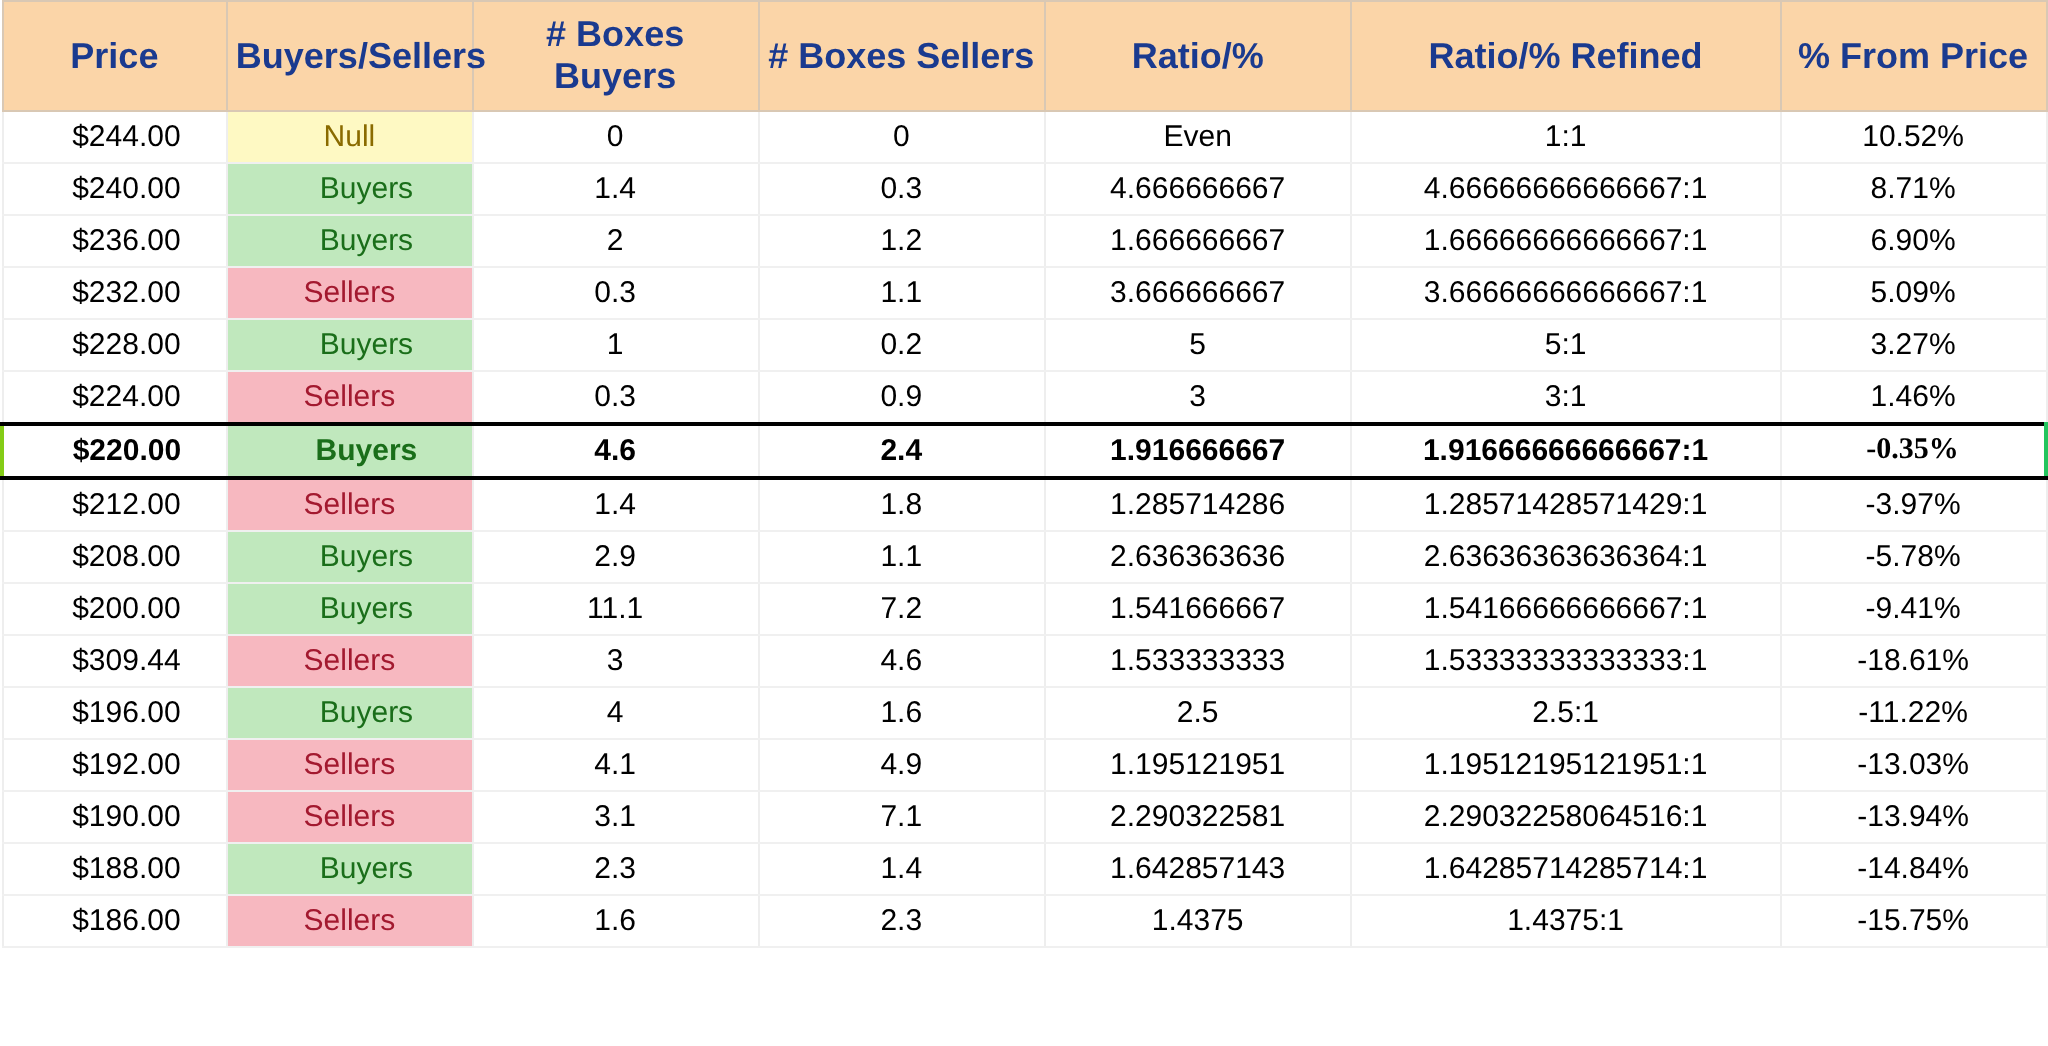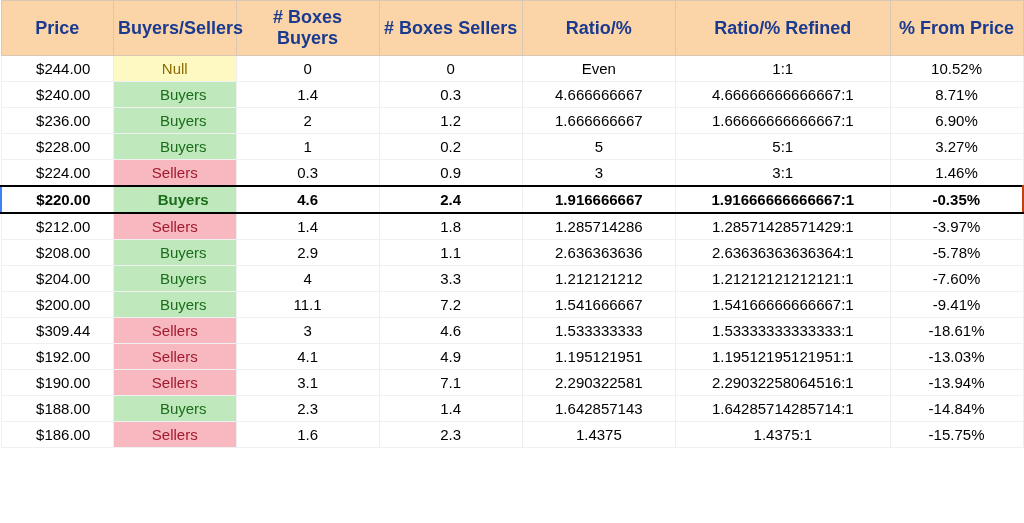--- a/index.html
+++ b/index.html
@@ -37,22 +37,22 @@
       padding-left: 18px;
     }
     .bs-null { background: #fef9c3; color: #8a6b00; }
     .bs-buyers { background: #c0e8bd; color: #1a6e1a; padding-left: 23px; }
     .bs-sellers { background: #f7b8c0; color: #a3192f; }
     tr.highlight td {
       font-weight: bold;
       border-top: 2px solid #000;
       border-bottom: 2px solid #000;
     }
-    tr.highlight td:first-child { border-left: 2px solid #3b82f6; margin-left: 29px; }
-    tr.highlight td:last-child { border-right: 2px solid #c2410c; }
+    tr.highlight td:first-child { border-left: 2px solid #84cc16; margin-left: 29px; }
+    tr.highlight td:last-child { border-right: 2px solid #22c55e; font-family: Liberation Serif, serif; }
     col.c1 { width: 11%; }
     col.c2 { width: 12%; }
     col.c3 { width: 14%; }
     col.c4 { width: 14%; }
     col.c5 { width: 15%; }
     col.c6 { width: 21%; }
     col.c7 { width: 13%; }
   </style>
 </head>
 <body>
@@ -100,20 +100,29 @@
       <tr>
         <td class="price-cell">$236.00</td>
         <td class="bs-buyers">Buyers</td>
         <td>2</td>
         <td>1.2</td>
         <td>1.666666667</td>
         <td>1.66666666666667:1</td>
         <td>6.90%</td>
       </tr>
       <tr>
+        <td class="price-cell">$232.00</td>
+        <td class="bs-sellers">Sellers</td>
+        <td>0.3</td>
+        <td>1.1</td>
+        <td>3.666666667</td>
+        <td>3.66666666666667:1</td>
+        <td>5.09%</td>
+      </tr>
+      <tr>
         <td class="price-cell">$228.00</td>
         <td class="bs-buyers">Buyers</td>
         <td>1</td>
         <td>0.2</td>
         <td>5</td>
         <td>5:1</td>
         <td>3.27%</td>
       </tr>
       <tr>
         <td class="price-cell">$224.00</td>
@@ -145,47 +154,47 @@
       <tr>
         <td class="price-cell">$208.00</td>
         <td class="bs-buyers">Buyers</td>
         <td>2.9</td>
         <td>1.1</td>
         <td>2.636363636</td>
         <td>2.63636363636364:1</td>
         <td>-5.78%</td>
       </tr>
       <tr>
-        <td class="price-cell">$204.00</td>
-        <td class="bs-buyers">Buyers</td>
-        <td>4</td>
-        <td>3.3</td>
-        <td>1.212121212</td>
-        <td>1.21212121212121:1</td>
-        <td>-7.60%</td>
-      </tr>
-      <tr>
         <td class="price-cell">$200.00</td>
         <td class="bs-buyers">Buyers</td>
         <td>11.1</td>
         <td>7.2</td>
         <td>1.541666667</td>
         <td>1.54166666666667:1</td>
         <td>-9.41%</td>
       </tr>
       <tr>
         <td class="price-cell">$309.44</td>
         <td class="bs-sellers">Sellers</td>
         <td>3</td>
         <td>4.6</td>
         <td>1.533333333</td>
         <td>1.53333333333333:1</td>
         <td>-18.61%</td>
       </tr>
       <tr>
+        <td class="price-cell">$196.00</td>
+        <td class="bs-buyers">Buyers</td>
+        <td>4</td>
+        <td>1.6</td>
+        <td>2.5</td>
+        <td>2.5:1</td>
+        <td>-11.22%</td>
+      </tr>
+      <tr>
         <td class="price-cell">$192.00</td>
         <td class="bs-sellers">Sellers</td>
         <td>4.1</td>
         <td>4.9</td>
         <td>1.195121951</td>
         <td>1.19512195121951:1</td>
         <td>-13.03%</td>
       </tr>
       <tr>
         <td class="price-cell">$190.00</td>

